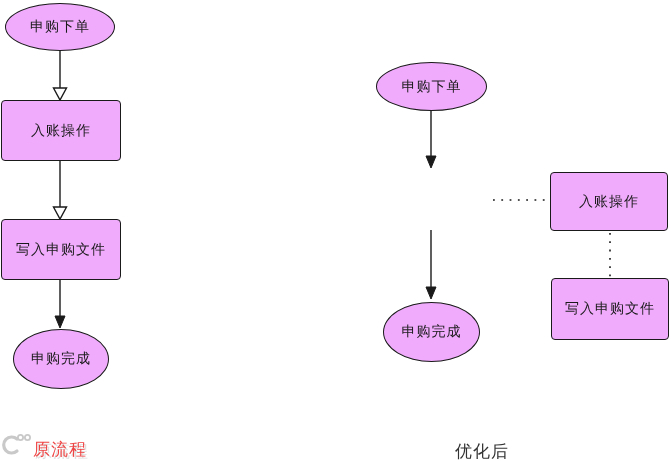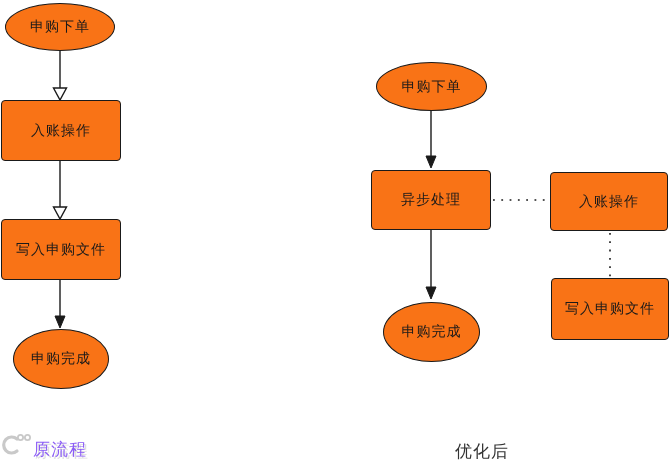--- a/index.html
+++ b/index.html
@@ -23,21 +23,21 @@
     height: 461px;
     pointer-events: none;
   }
   .node {
     position: absolute;
     box-sizing: border-box;
     display: flex;
     align-items: center;
     justify-content: center;
     border: 1.5px solid #1a1a1a;
-    background: #f97316;
+    background: #f0abfc;
     font-size: 14px;
     color: #1a1a1a;
     text-align: center;
     letter-spacing: 1px;
   }
   .ellipse { border-radius: 50%; }
   .rect { border-radius: 4px; }
 
   
   .l-start { left: 5px;  top: 3px;   width: 110px; height: 48px; }
@@ -55,21 +55,21 @@
   .caption {
     position: absolute;
     font-size: 17px;
     color: #333333;
     letter-spacing: 1px;
     white-space: nowrap;
   }
   .caption-left {
     left: 33px;
     top: 438px;
-    color: #8b5cf6;
+    color: #ef4444;
     text-shadow: 2px 2px 0 #dedede;
   }
   .caption-right {
     left: 455px;
     top: 440px;
   }
   .watermark {
     position: absolute;
     left: 2px;
     top: 431px;
@@ -113,23 +113,20 @@
   <div class="node rect l-step2">
     <span>写入申购文件</span>
   </div>
   <div class="node ellipse l-end">
     <span>申购完成</span>
   </div>
 
   <div class="node ellipse r-start">
     <span>申购下单</span>
   </div>
-  <div class="node rect r-async">
-    <span>异步处理</span>
-  </div>
   <div class="node rect r-acct">
     <span>入账操作</span>
   </div>
   <div class="node rect r-file">
     <span>写入申购文件</span>
   </div>
   <div class="node ellipse r-end">
     <span>申购完成</span>
   </div>
 

